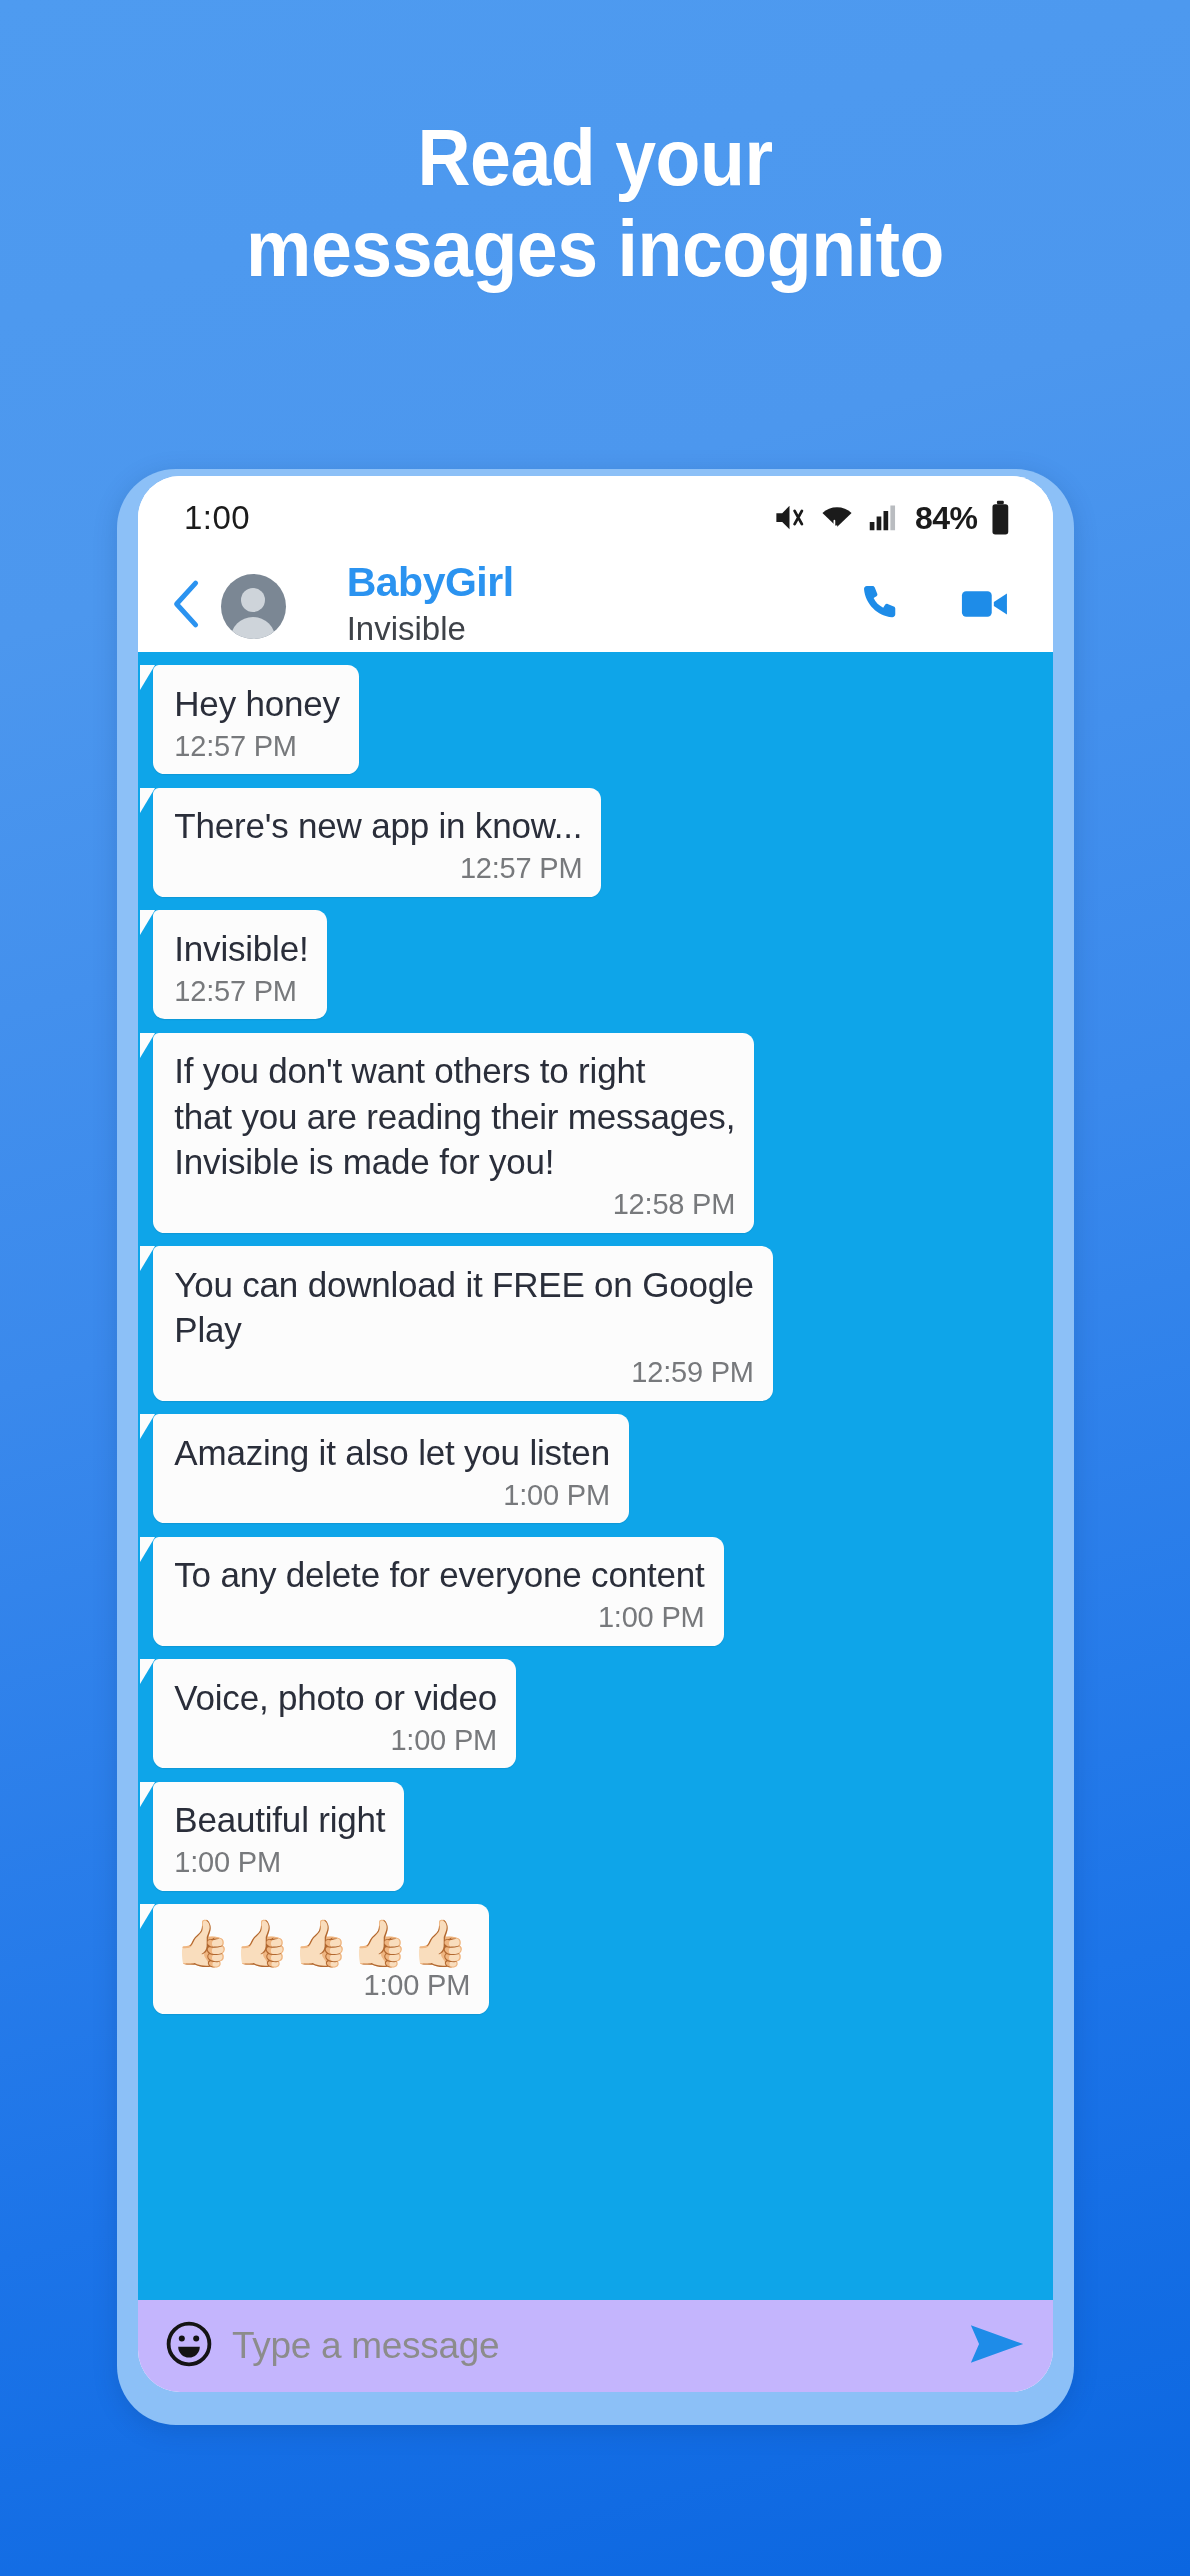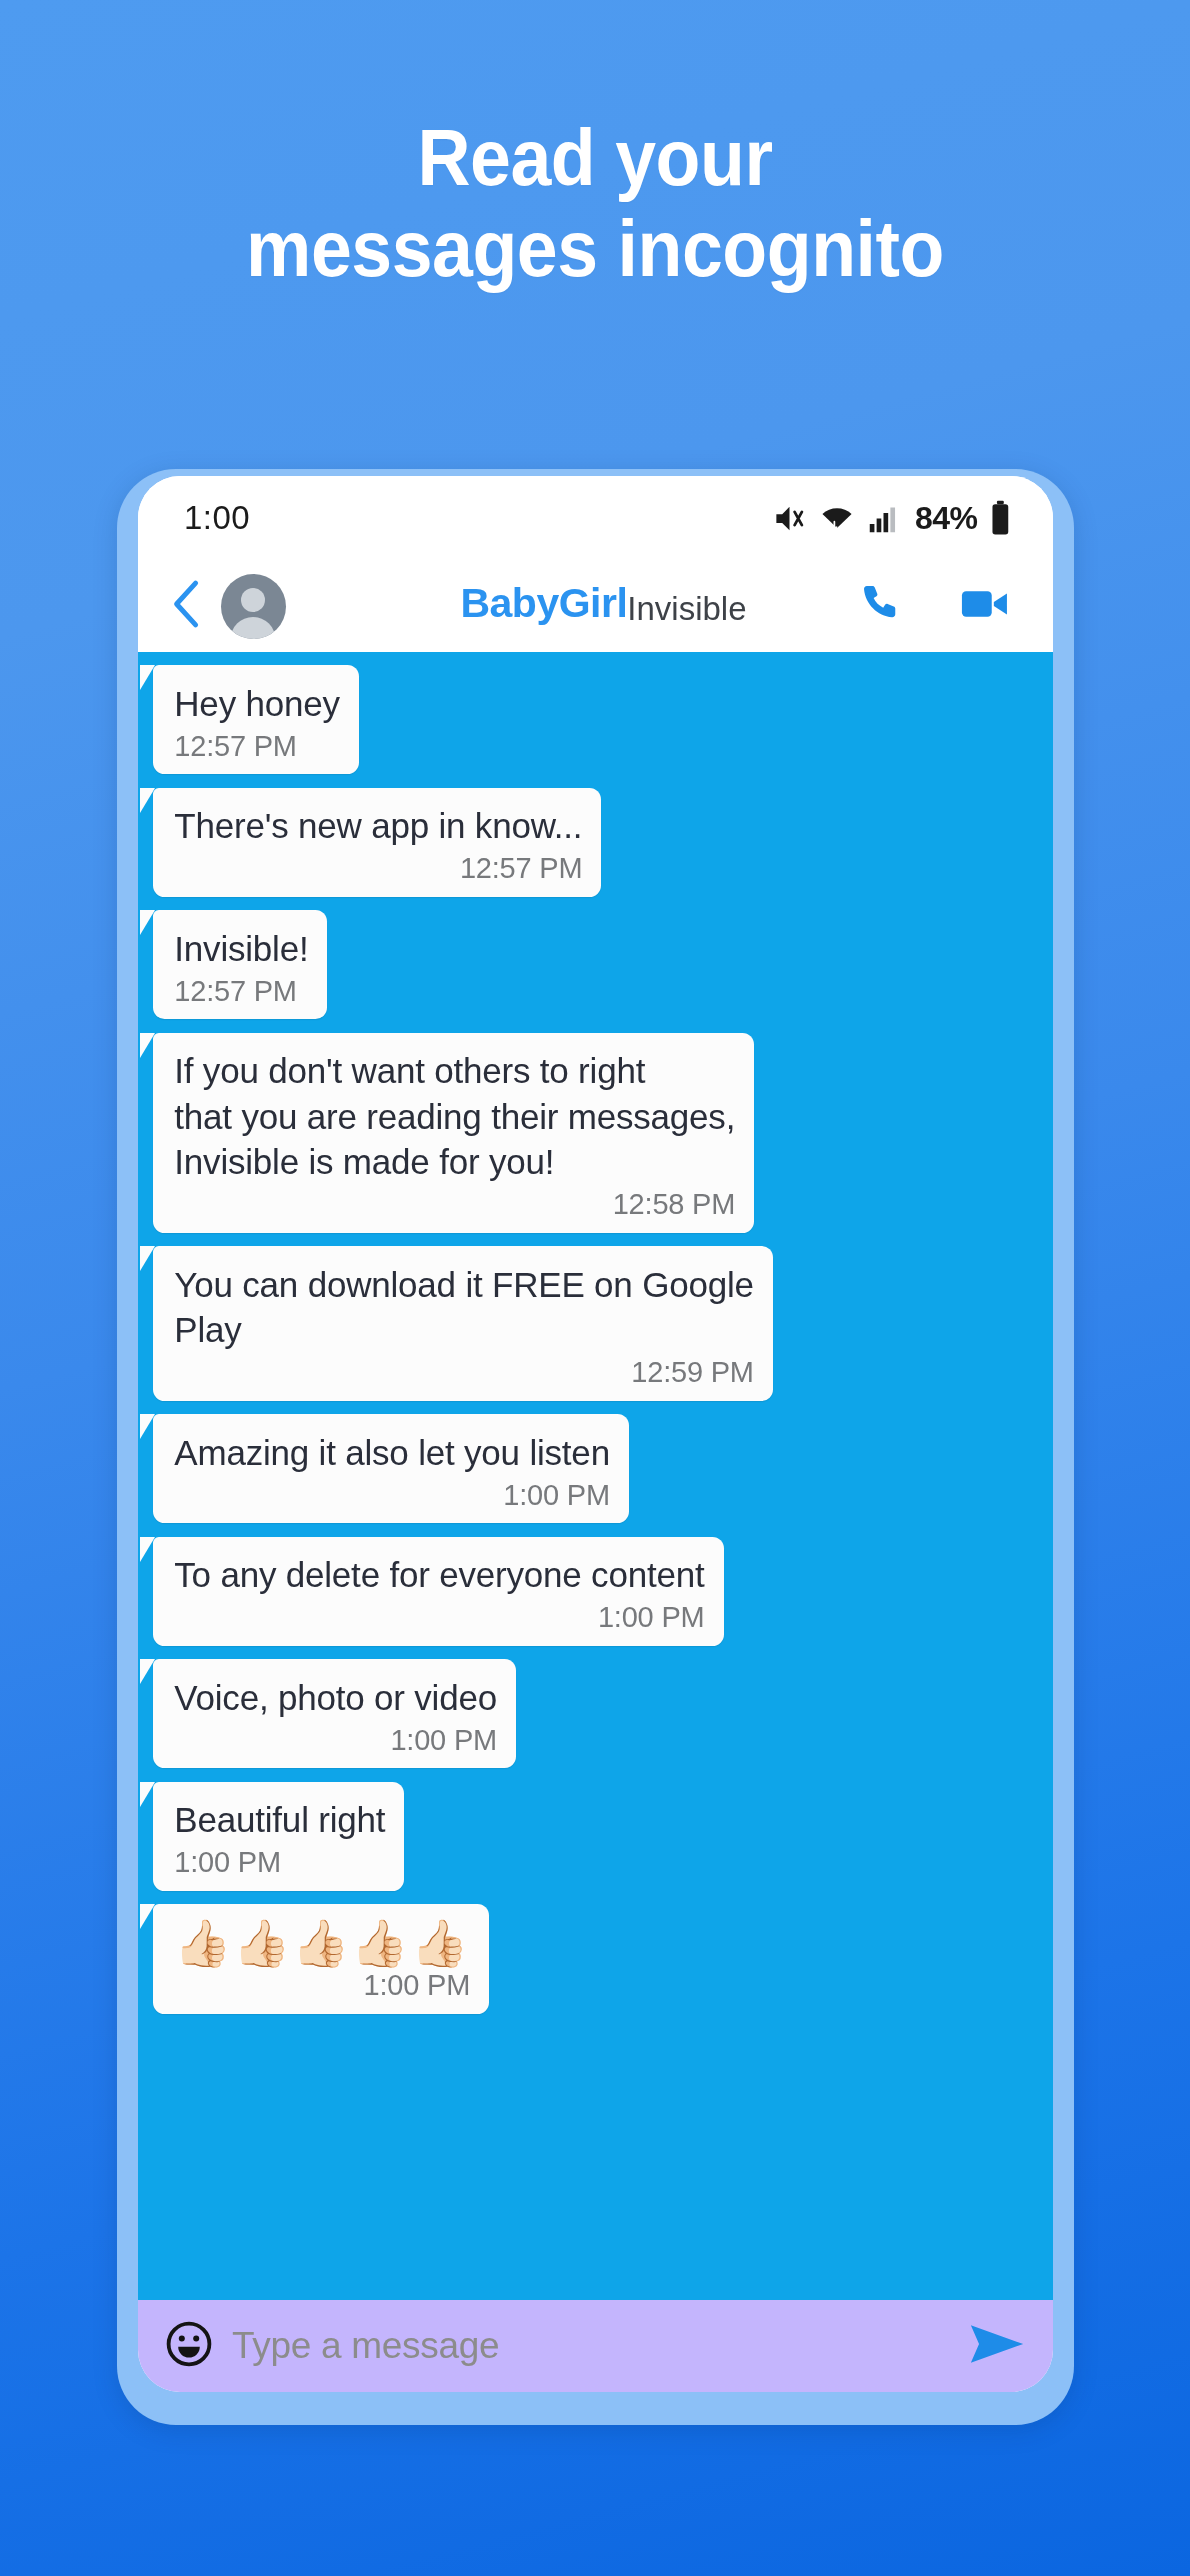--- a/index.html
+++ b/index.html
@@ -59,21 +59,20 @@
     padding:0 42px 0 46px;
   }
   .sb-time {
     font-size:33px;
     color:#1B1B1B;
     font-family:"Liberation Sans", sans-serif;
     letter-spacing:0.5px;
   }
   .sb-right {
     display:flex;
-    align-items:center;
     gap:12.5px;
   }
   .sb-right svg { display:block; }
   .sb-battery-text {
     font-size:32px;
     color:#1B1B1B;
     font-weight:bold;
     letter-spacing:-0.5px;
     margin-left:3.8px;
   }
@@ -114,22 +113,22 @@
     position:absolute;
     left:50%; top:43px;
     width:45px; height:40px;
     border-radius:23px 23px 0 0;
     background:#CED4DA;
     transform:translateX(-50%);
   }
   .hdr-titles {
     flex:1 1 auto;
     display:flex;
-    flex-direction:row;
-    justify-content:center;
+    flex-direction:column;
+    justify-content:flex-end;
     min-width:0;
     margin-left:44px;
   }
   .hdr-name {
     font-size:41px;
     font-weight:bold;
     color:#2B93F0;
     line-height:1.0;
     letter-spacing:-0.5px;
     white-space:nowrap;

